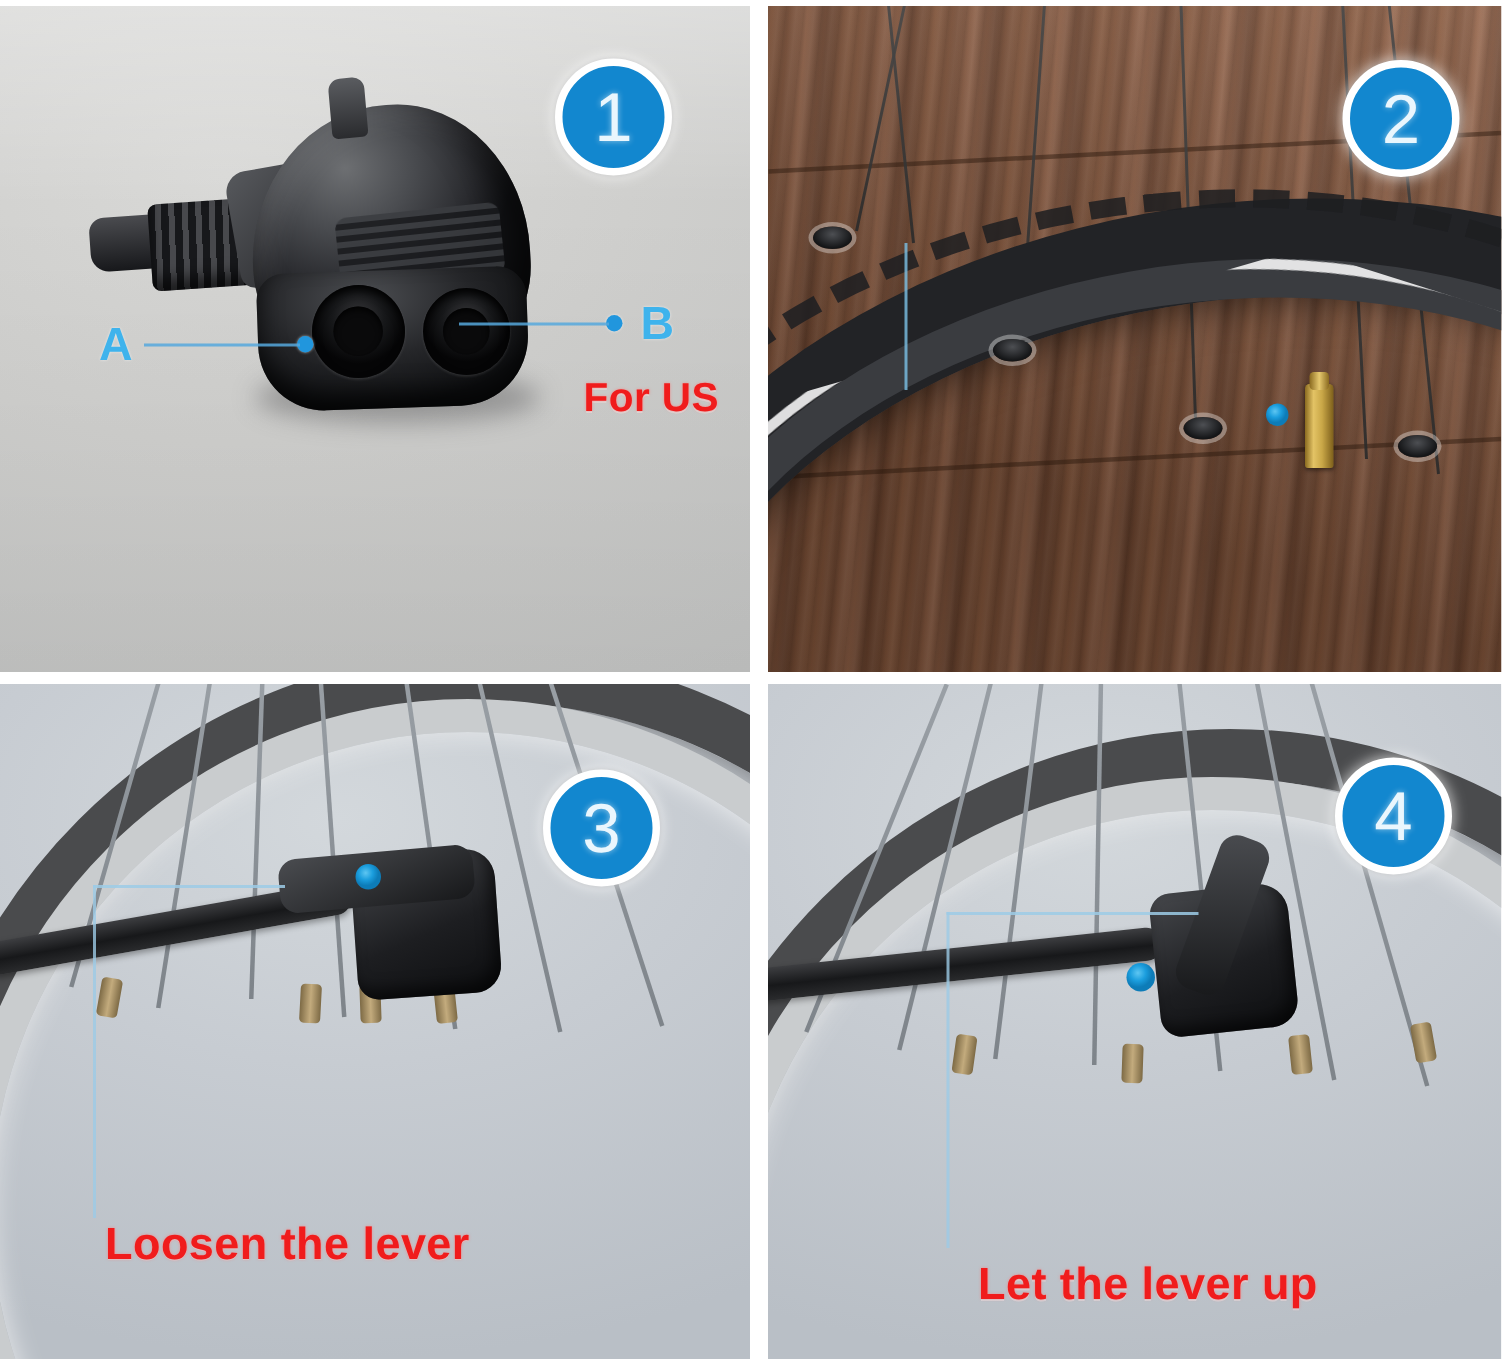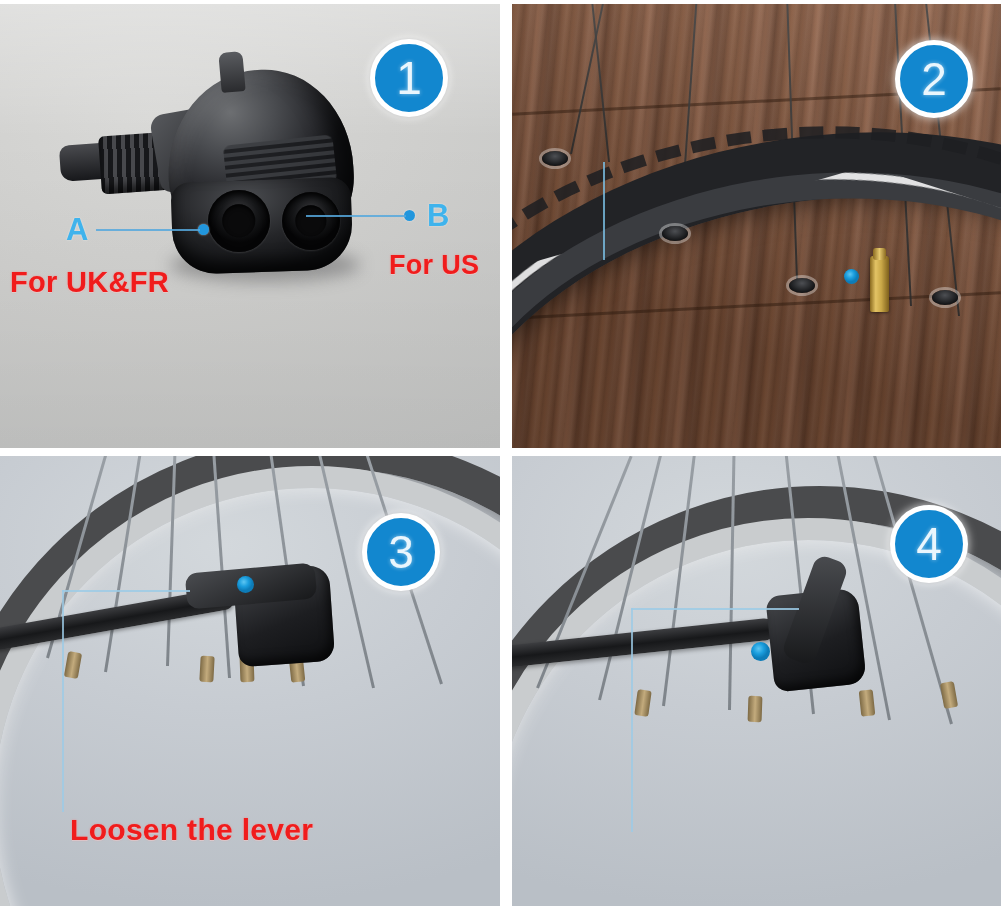--- a/index.html
+++ b/index.html
@@ -247,21 +247,20 @@
       </div>
 
       <div class="lead-dot" style="left:198px;top:220px;"></div>
       <div class="lead-h" style="left:96px;top:225px;width:104px;"></div>
       <div class="lbl-letter" style="left:66px;top:210px;">A</div>
 
       <div class="lead-dot" style="left:404px;top:206px;"></div>
       <div class="lead-h" style="left:306px;top:211px;width:100px;"></div>
       <div class="lbl-letter" style="left:427px;top:196px;">B</div>
 
-      <div class="caption" style="left:10px;top:262px;font-size:29px;">For UK&amp;FR</div>
       <div class="caption" style="left:389px;top:246px;font-size:27px;">For US</div>
 
       <div class="badge" style="left:370px;top:35px;">1</div>
     </div>
   </div>
 
   <div class="panel" id="panel-2">
     <div class="photo">
       <div class="bg-wood"></div>
       <div class="wood-seam" style="left:0;top:96px;width:489px;height:3px;transform:rotate(-3deg);"></div>
@@ -349,18 +348,19 @@
       <div class="nip-lo" style="left:430px;top:226px;transform:rotate(-10deg);"></div>
 
       <div class="hose" style="left:-16px;top:176px;width:280px;transform:rotate(-6deg);"></div>
       <div class="chuck-body" style="left:258px;top:136px;width:92px;height:96px;transform:rotate(-6deg);"></div>
       <div class="lever" style="left:286px;top:100px;width:34px;height:108px;transform:rotate(20deg);"></div>
       <div class="blue-dot" style="left:239px;top:186px;width:19px;height:19px;"></div>
 
       <div class="lead-h" style="left:119px;top:152px;width:168px;background:#9ccbe6;"></div>
       <div class="lead-v" style="left:119px;top:152px;height:224px;background:#9ccbe6;"></div>
 
+      <div class="caption" style="left:140px;top:384px;font-size:30px;">Let the lever up</div>
 
       <div class="badge" style="left:378px;top:49px;">4</div>
     </div>
   </div>
 
 </div>
 
 </body></html>

